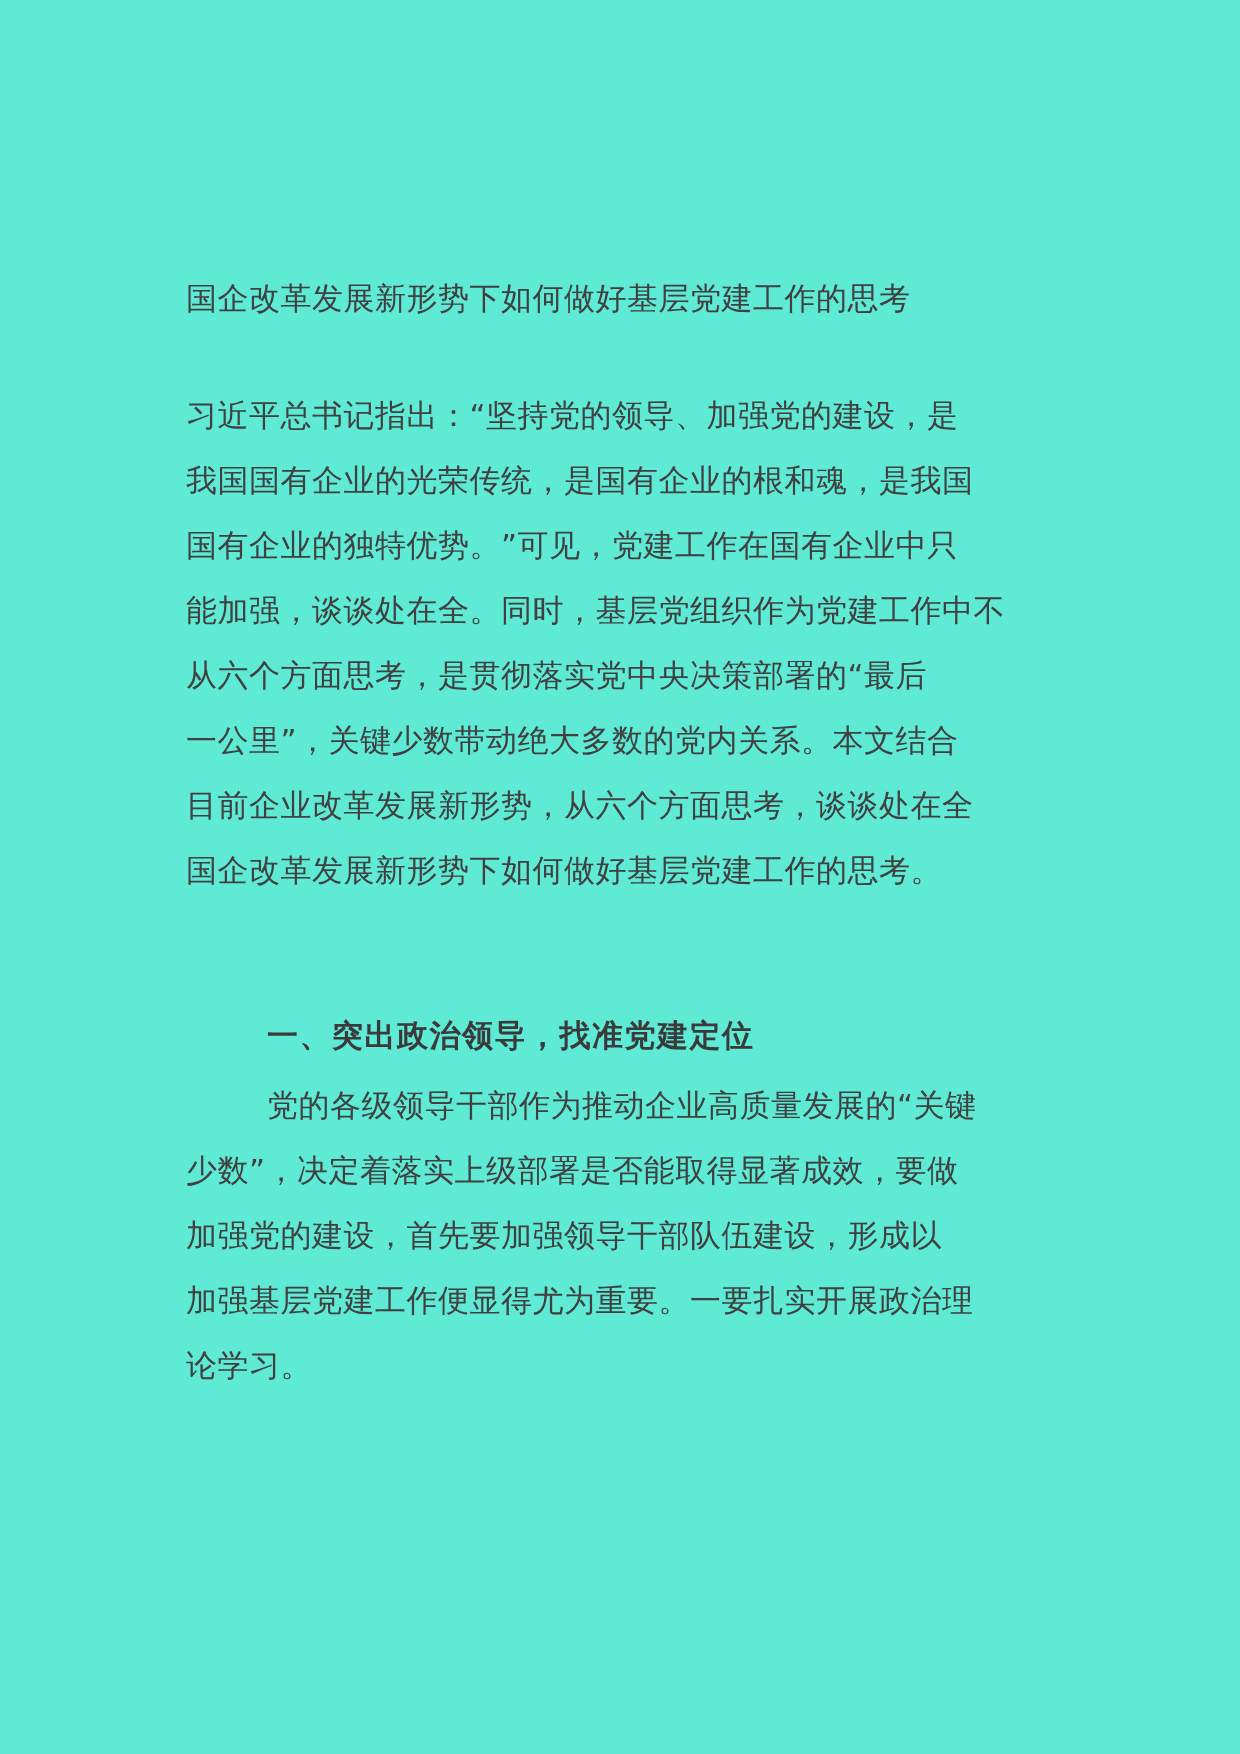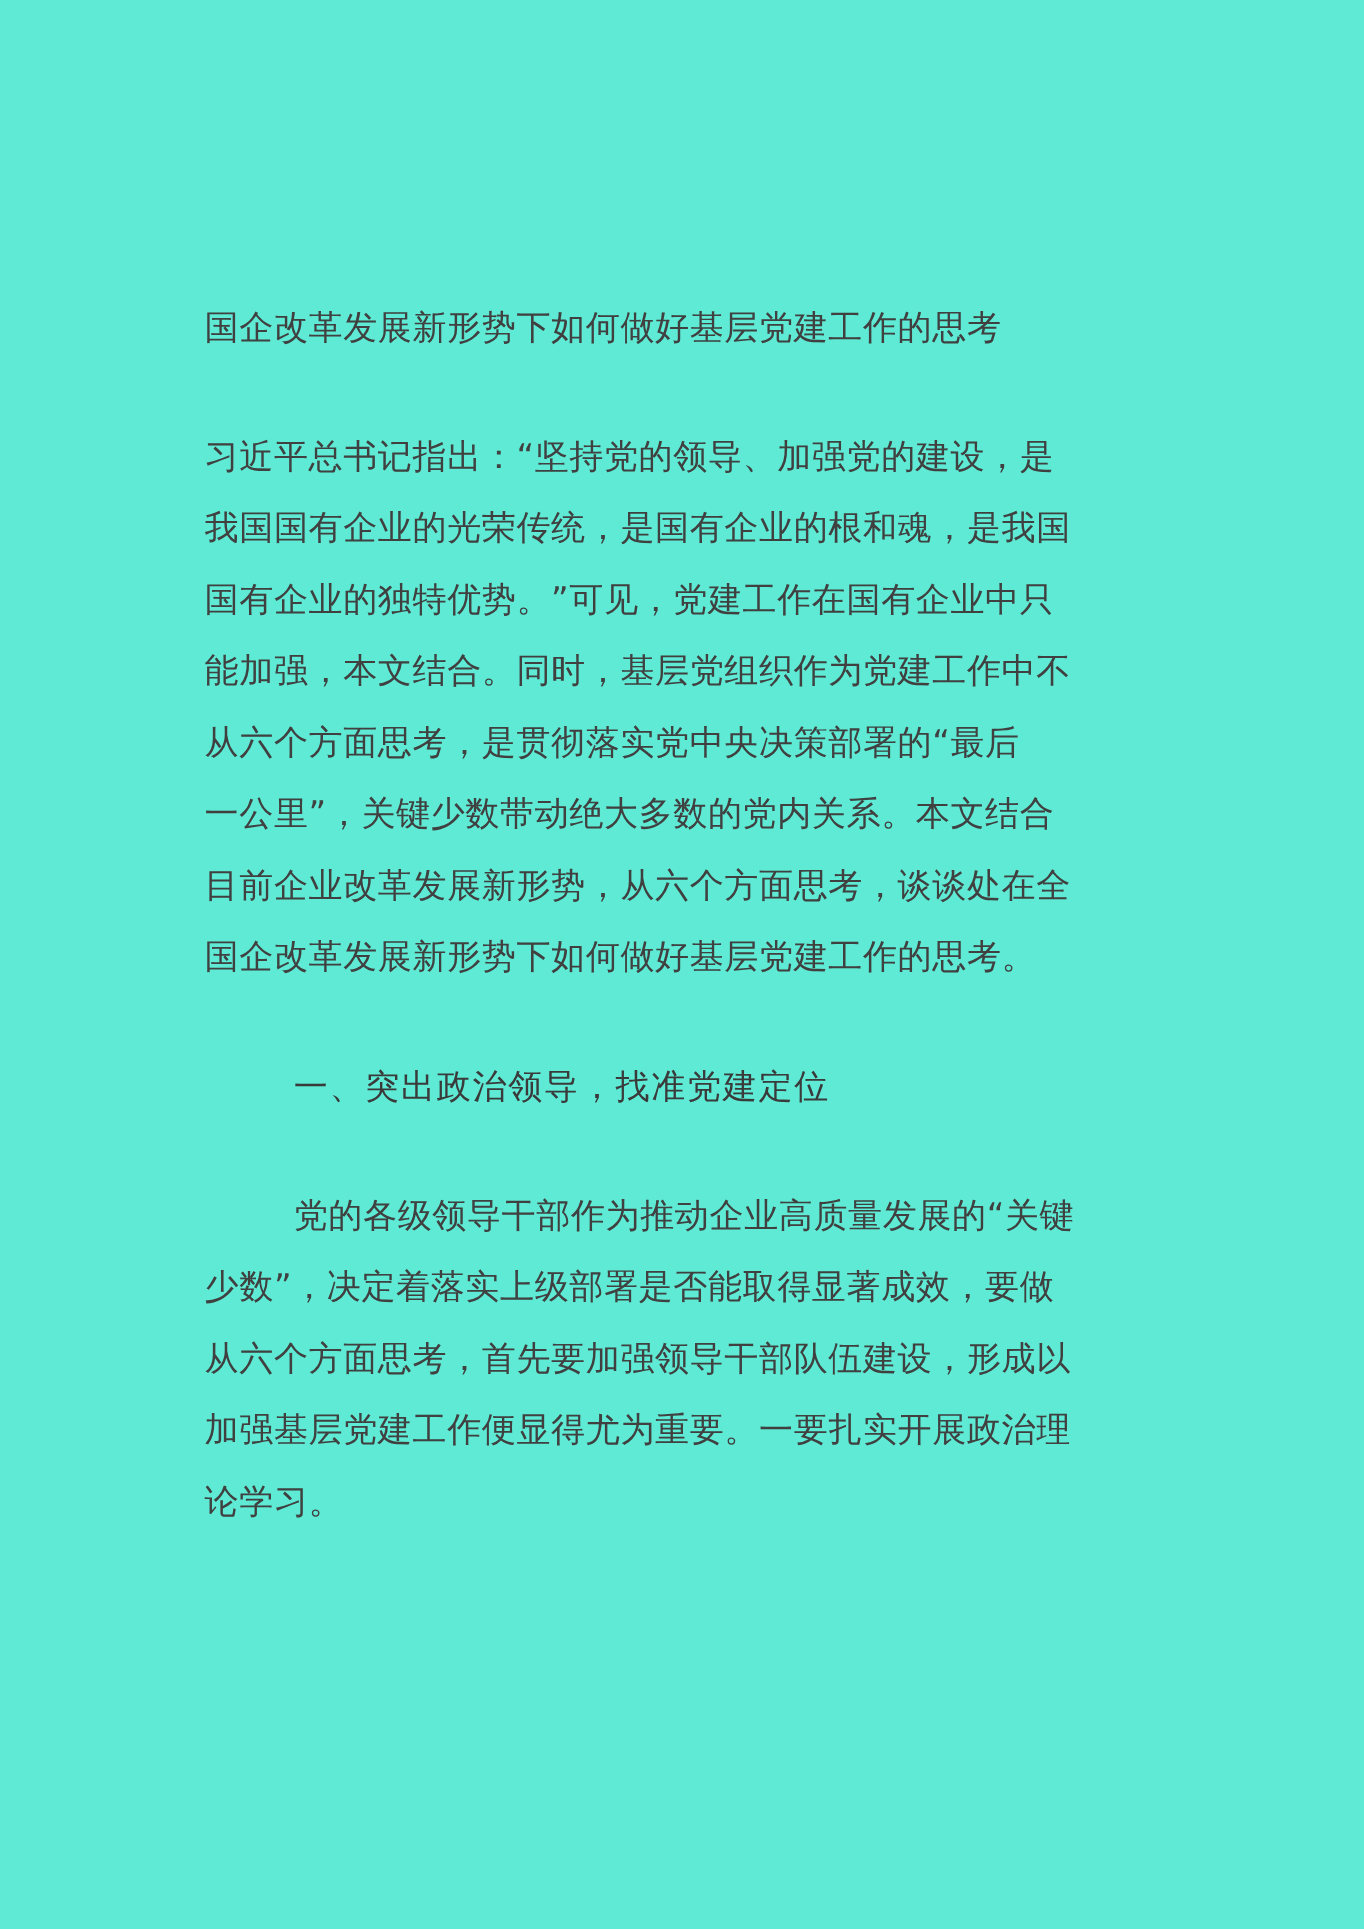--- a/index.html
+++ b/index.html
@@ -32,47 +32,48 @@
       letter-spacing: 0.5px;
       color: #404040;
     }
     .title {
       top: 279px;
     }
     .indent {
       left: 267px;
     }
     .heading {
-      font-weight: normal;
+      font-weight: bold;
       font-size: 31px;
       letter-spacing: 1.5px;
       color: #3a3a3a;
+      margin-top: 47px;
     }
   </style>
 </head>
 <body>
 
 <div class="page">
 
   <div class="line title">国企改革发展新形势下如何做好基层党建工作的思考</div>
 
   <div>
     <div class="line" style="top:396px">习近平总书记指出：“坚持党的领导、加强党的建设，是</div>
     <div class="line" style="top:461px">我国国有企业的光荣传统，是国有企业的根和魂，是我国</div>
     <div class="line" style="top:526px">国有企业的独特优势。”可见，党建工作在国有企业中只</div>
-    <div class="line" style="top:591px">能加强，本文结合。同时，基层党组织作为党建工作中不</div>
+    <div class="line" style="top:591px">能加强，谈谈处在全。同时，基层党组织作为党建工作中不</div>
     <div class="line" style="top:656px">从六个方面思考，是贯彻落实党中央决策部署的“最后</div>
     <div class="line" style="top:721px">一公里”，关键少数带动绝大多数的党内关系。本文结合</div>
     <div class="line" style="top:786px">目前企业改革发展新形势，从六个方面思考，谈谈处在全</div>
     <div class="line" style="top:851px">国企改革发展新形势下如何做好基层党建工作的思考。</div>
   </div>
 
   <div class="line indent heading" style="top:969px">一、突出政治领导，找准党建定位</div>
 
   <div>
     <div class="line indent" style="top:1086px">党的各级领导干部作为推动企业高质量发展的“关键</div>
     <div class="line" style="top:1151px">少数”，决定着落实上级部署是否能取得显著成效，要做</div>
-    <div class="line" style="top:1216px">从六个方面思考，首先要加强领导干部队伍建设，形成以</div>
+    <div class="line" style="top:1216px">加强党的建设，首先要加强领导干部队伍建设，形成以</div>
     <div class="line" style="top:1281px">加强基层党建工作便显得尤为重要。一要扎实开展政治理</div>
     <div class="line" style="top:1346px">论学习。</div>
   </div>
 
 </div>
 
 </body></html>

